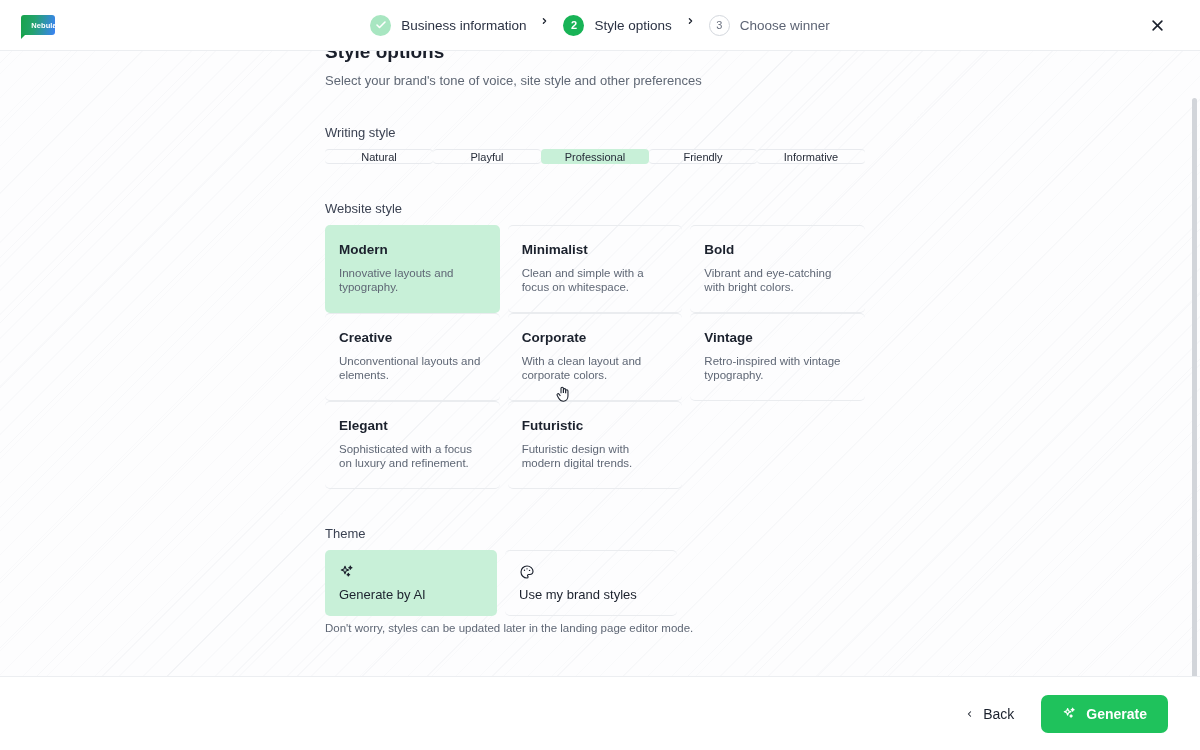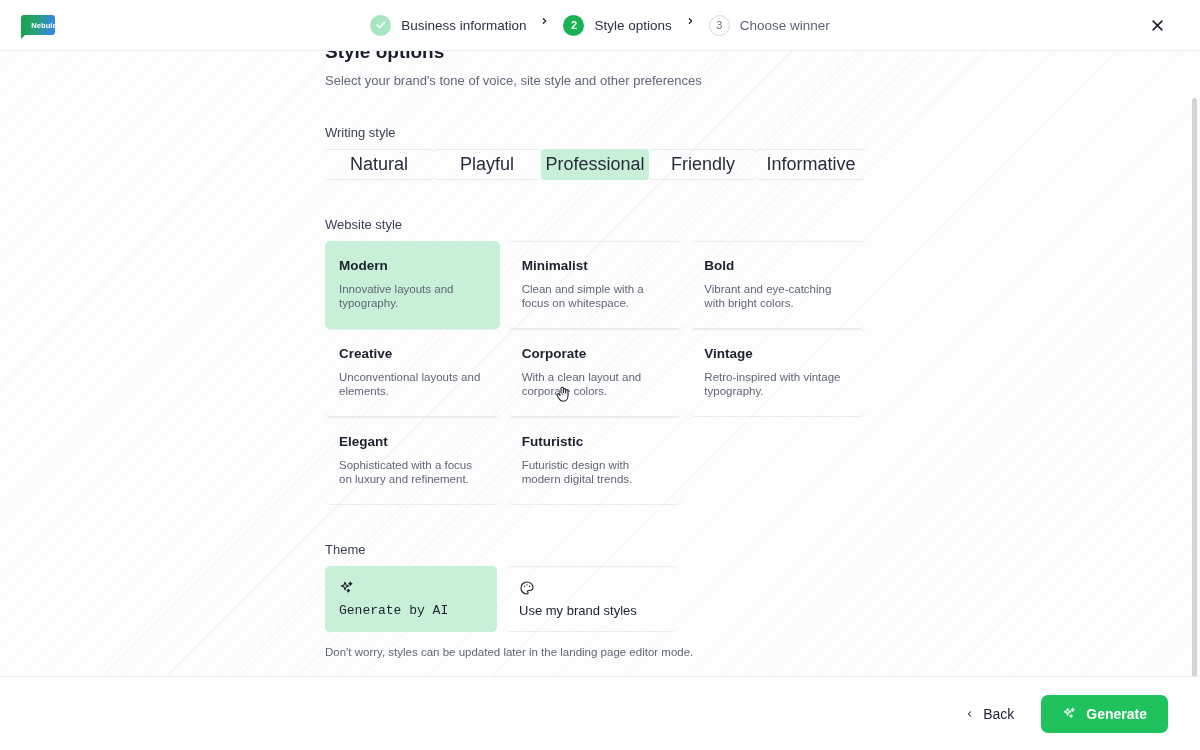--- a/index.html
+++ b/index.html
@@ -102,25 +102,25 @@
   }
 
   .section-label {
     font-size: 13px; color: #3b4252;
     margin-top: 37px; margin-bottom: 9px;
   }
 
   
   .seg-row { display: flex; }
   .seg {
-    flex: 1; height: 31px;
+    flex: 1; height: 15px;
     border-top: 1px solid #e8eaee;
     border-bottom: 1px solid #e8eaee;
     display: flex; align-items: center; justify-content: center;
-    font-size: 18px; color: #262c39;
+    font-size: 11px; color: #262c39;
     cursor: pointer; background: transparent;
     border-radius: 4px;
   }
   .seg.selected {
     background: #c8f0d8;
     border-top-color: transparent; border-bottom-color: transparent;
   }
 
   
   .card-grid {
@@ -156,28 +156,28 @@
     width: 172px; height: 66px;
     padding: 13px 14px;
     border-top: 1px solid #eaecef;
     border-bottom: 1px solid #eaecef;
     border-radius: 5px;
     cursor: pointer;
     display: flex; flex-direction: column; justify-content: space-between;
   }
   .theme-card.selected {
     background: #c8f0d8;
-    border-top-color: transparent; border-bottom-color: transparent; font-family: Liberation Mono, monospace;
+    border-top-color: transparent; border-bottom-color: transparent;
   }
   .theme-icon { color: #1b212d; height: 17px; }
   .theme-icon svg { width: 16px; height: 16px; display: block; }
   .theme-title { font-size: 13px; color: #1b212d; }
 
   .note {
-    font-size: 11.5px; color: #5f6775; margin-top: 14px;
+    font-size: 11.5px; color: #5f6775; margin-top: 6px;
   }
 
   
   .footer {
     height: 74px; min-height: 74px;
     background: #ffffff;
     border-top: 1px solid #eceef1;
     display: flex; align-items: center; justify-content: flex-end;
     padding-right: 32px; gap: 23px;
   }

